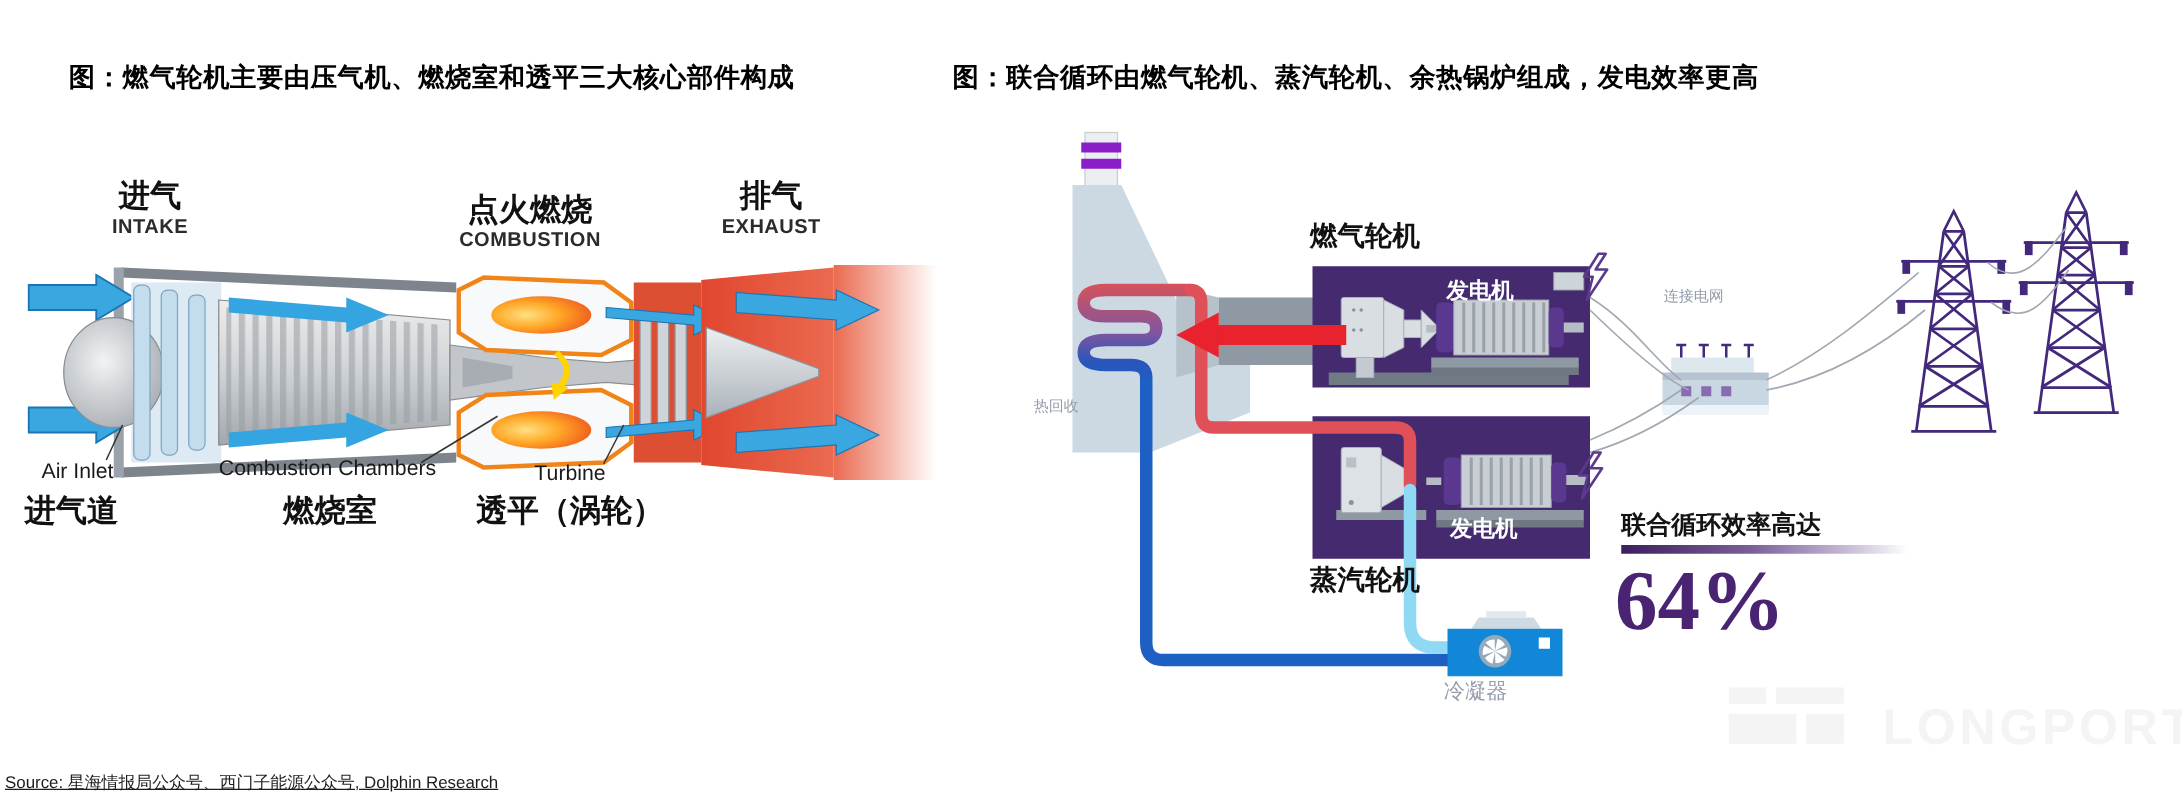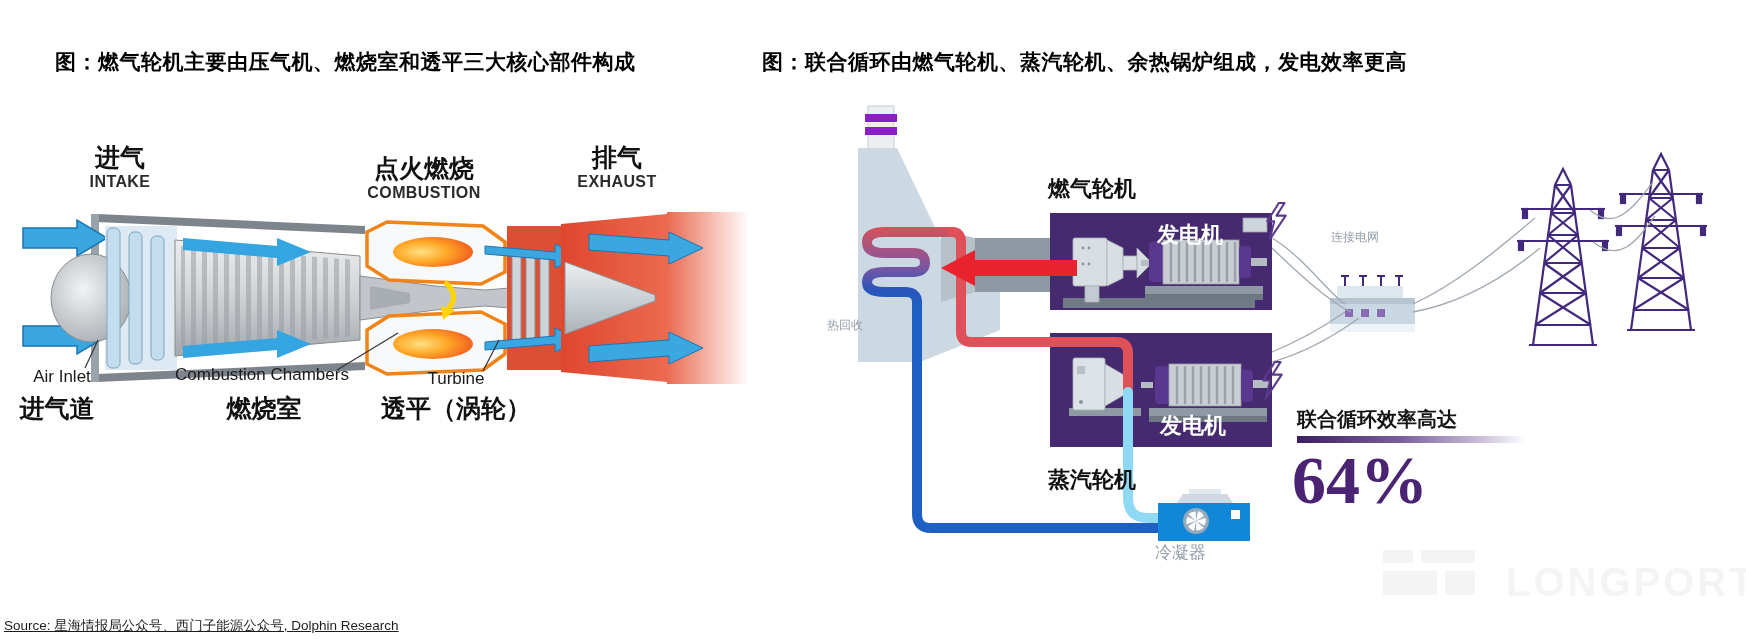--- a/index.html
+++ b/index.html
@@ -6,21 +6,21 @@
   #canvas{position:relative;width:1746px;height:639px;background:#ffffff;overflow:hidden;
           font-family:"Liberation Sans","DejaVu Sans",sans-serif;}
   .abs{position:absolute;}
   .fig-title{font-size:21px;font-weight:bold;color:#000;white-space:nowrap;letter-spacing:0.5px;}
   .stage{transform:translateX(-50%);text-align:center;white-space:nowrap;}
   .stage .zh{font-size:25px;font-weight:bold;color:#111;line-height:1.15;}
   .stage .en{font-size:16px;font-weight:600;color:#2b2b2b;letter-spacing:0.4px;line-height:1.2;text-align:center;}
   .callout-en{font-size:17px;color:#1a1a1a;white-space:nowrap;transform:translateX(-50%);}
   .callout-zh{font-size:25px;font-weight:bold;color:#111;white-space:nowrap;transform:translateX(-50%);}
   .rlabel-dark{font-size:22px;font-weight:bold;color:#111;white-space:nowrap;}
-  .rlabel-white{font-size:22px;font-weight:bold;color:#ffffff;white-space:nowrap;}
+  .rlabel-white{font-size:18px;font-weight:bold;color:#ffffff;white-space:nowrap;}
   .rlabel-grey{font-size:12px;color:#939daa;white-space:nowrap;}
   .eff-caption{font-size:20px;font-weight:bold;color:#141414;white-space:nowrap;}
   .eff-bar{width:230px;height:7px;background:linear-gradient(to right,#3b1f5e 0%,#7a5f9b 45%,#cabfd9 80%,rgba(255,255,255,0) 100%);}
   .eff-value{font-family:"Liberation Serif","DejaVu Serif",serif;font-size:68px;font-weight:bold;color:#4a2473;line-height:1;}
   .source-line{font-size:13.5px;color:#1c1c1c;white-space:nowrap;text-decoration:underline;}
   .wm-text{font-size:40px;font-weight:bold;color:#f4f4f4;letter-spacing:3px;white-space:nowrap;}
   .wm-block{position:absolute;background:#f4f4f4;}
   svg{display:block;}
 </style>
 </head>
@@ -278,21 +278,21 @@
       <rect x="486" y="420" width="9" height="9" fill="#ffffff"></rect>
     </g>
 
     <use href="#bolt" transform="translate(520,113) scale(1.15)"></use>
     <use href="#bolt" transform="translate(516,272) scale(1.15)"></use>
   </svg>
 
   <div class="abs rlabel-dark" style="left:1048px;top:174px;">燃气轮机</div>
   <div class="abs rlabel-white" style="left:1157px;top:220px;">发电机</div>
   <div class="abs rlabel-white" style="left:1160px;top:411px;">发电机</div>
-  <div class="abs rlabel-dark" style="left:1048px;top:449px;margin-top:16px;">蒸汽轮机</div>
+  <div class="abs rlabel-dark" style="left:1048px;top:449px;">蒸汽轮机</div>
   <div class="abs rlabel-grey" style="left:827px;top:317px;text-align:right;">热回收</div>
   <div class="abs rlabel-grey" style="left:1331px;top:229px;">连接电网</div>
   <div class="abs rlabel-grey" style="left:1155px;top:541px;font-size:17px;">冷凝器</div>
 
   <div class="abs eff-caption" style="left:1297px;top:406px;">联合循环效率高达</div>
   <div class="abs eff-bar" style="left:1297px;top:436px;"></div>
   <div class="abs eff-value" style="left:1292px;top:446px;">64%</div>
 
   <div>
     <div class="wm-block" style="left:1383px;top:550px;width:30px;height:13px;"></div>

